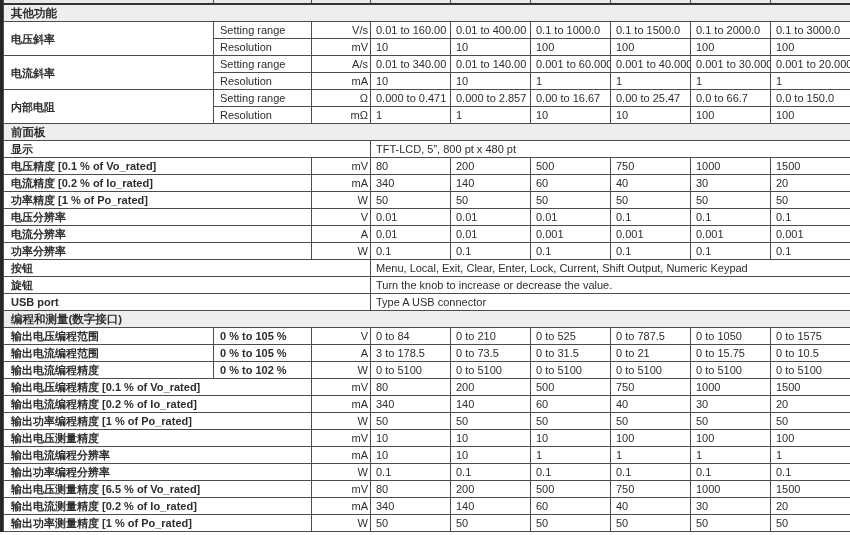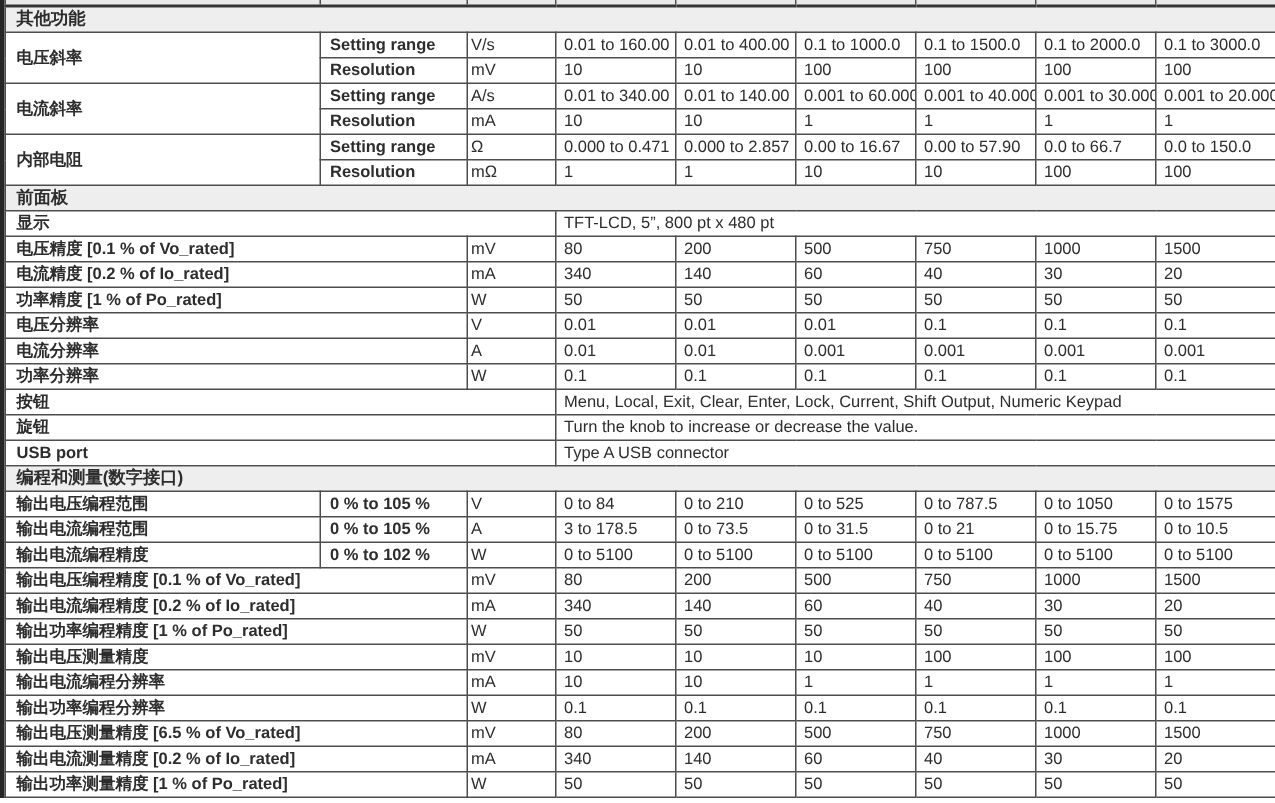--- a/index.html
+++ b/index.html
@@ -14,23 +14,23 @@
     border:1px solid #4d4d4d;
     font-size:11px;line-height:16px;height:16px;
     padding:0 4px 0 5px;
     white-space:nowrap;overflow:hidden;
     vertical-align:middle;
     background:#ffffff;
   }
   tr.sliver td{height:3px;background:#e9e9e9;border-top:none;border-bottom:2px solid #333333;padding:0;}
   tr.sec td{background:#eeeeee;font-weight:bold;font-size:11.5px;padding-left:7px;}
   td.lbl{font-weight:bold;padding-left:7px;}
-  td.sub{font-weight:bold;padding-left:6px;}
+  td.sub{font-weight:normal;padding-left:6px;}
   td.pct{font-weight:bold;padding-left:6px;}
-  td.unit{text-align:left;padding:0 2px;}
+  td.unit{text-align:right;padding:0 2px;}
   td.val{padding-left:5px;}
 </style>
 </head>
 <body>
 
 <div id="frame">
 <table>
 <colgroup>
   <col style="width:210px">
         <col style="width:98px">
@@ -102,21 +102,21 @@
   <td class="val">1</td>
   <td class="val">1</td>
 </tr>
 <tr>
   <td class="lbl" rowspan="2">内部电阻</td>
   <td class="sub">Setting range</td>
   <td class="unit">Ω</td>
   <td class="val">0.000 to 0.471</td>
   <td class="val">0.000 to 2.857</td>
   <td class="val">0.00 to 16.67</td>
-  <td class="val">0.00 to 57.90</td>
+  <td class="val">0.00 to 25.47</td>
   <td class="val">0.0 to 66.7</td>
   <td class="val">0.0 to 150.0</td>
 </tr>
 <tr>
   <td class="sub">Resolution</td>
   <td class="unit">mΩ</td>
   <td class="val">1</td>
   <td class="val">1</td>
   <td class="val">10</td>
   <td class="val">10</td>

